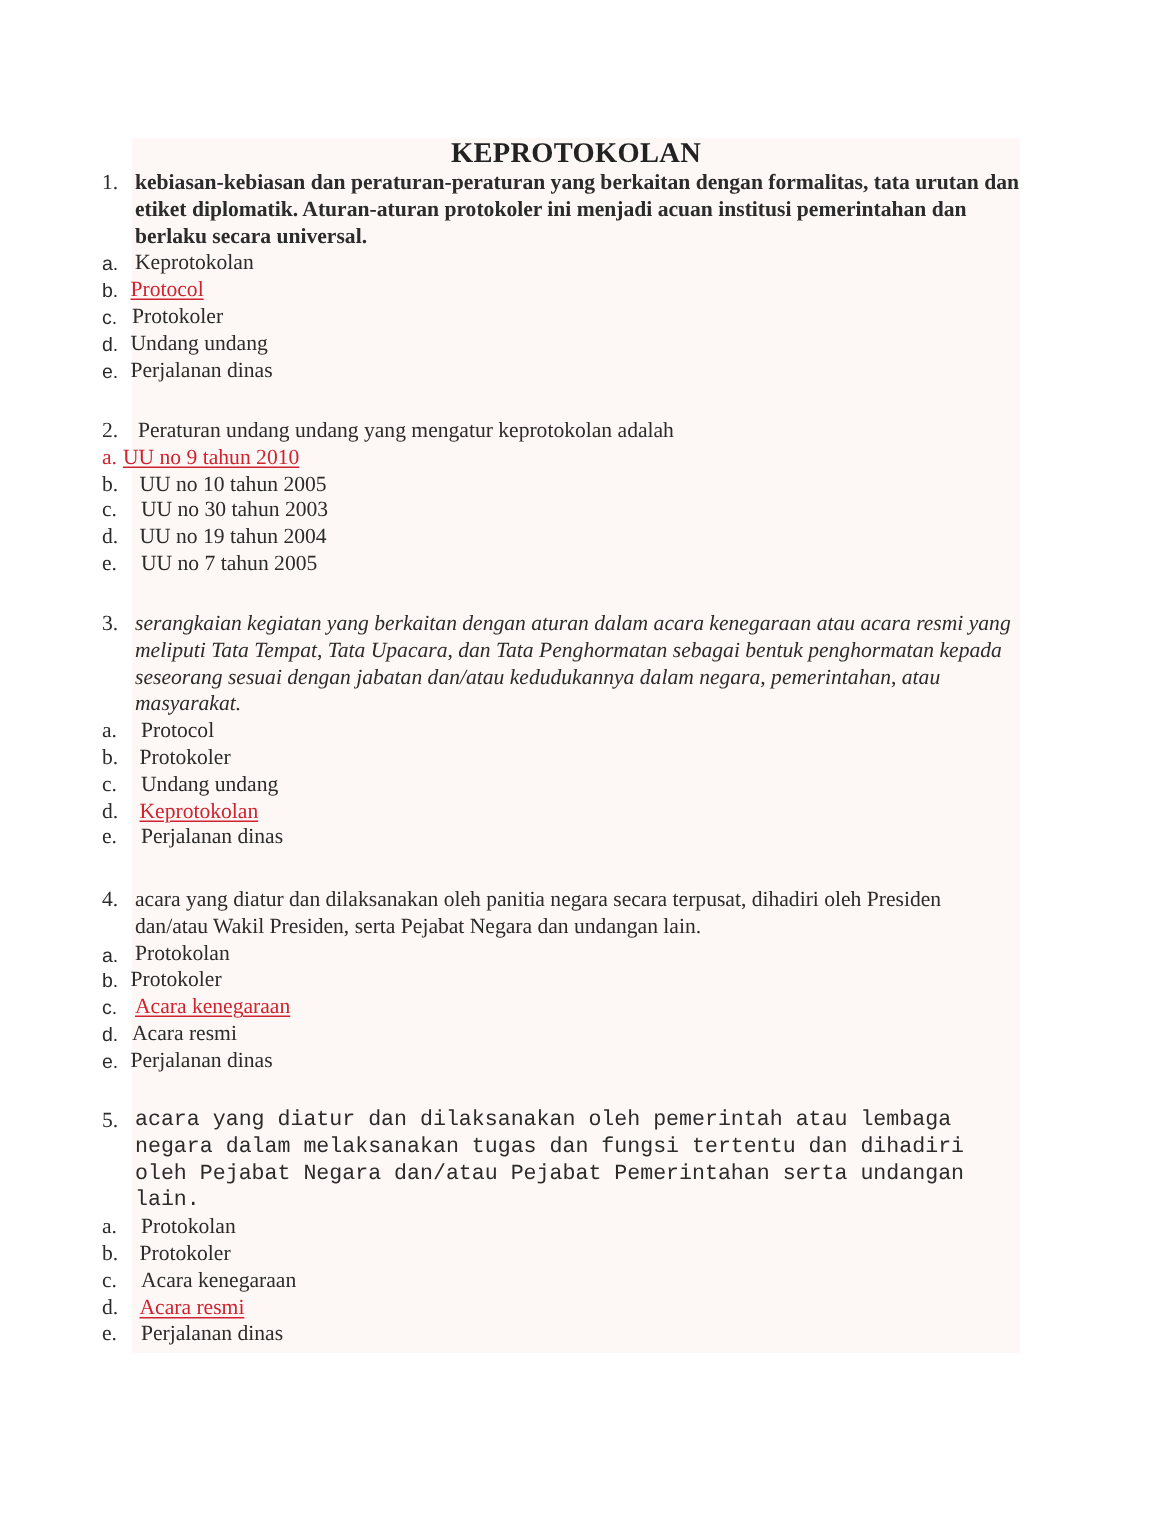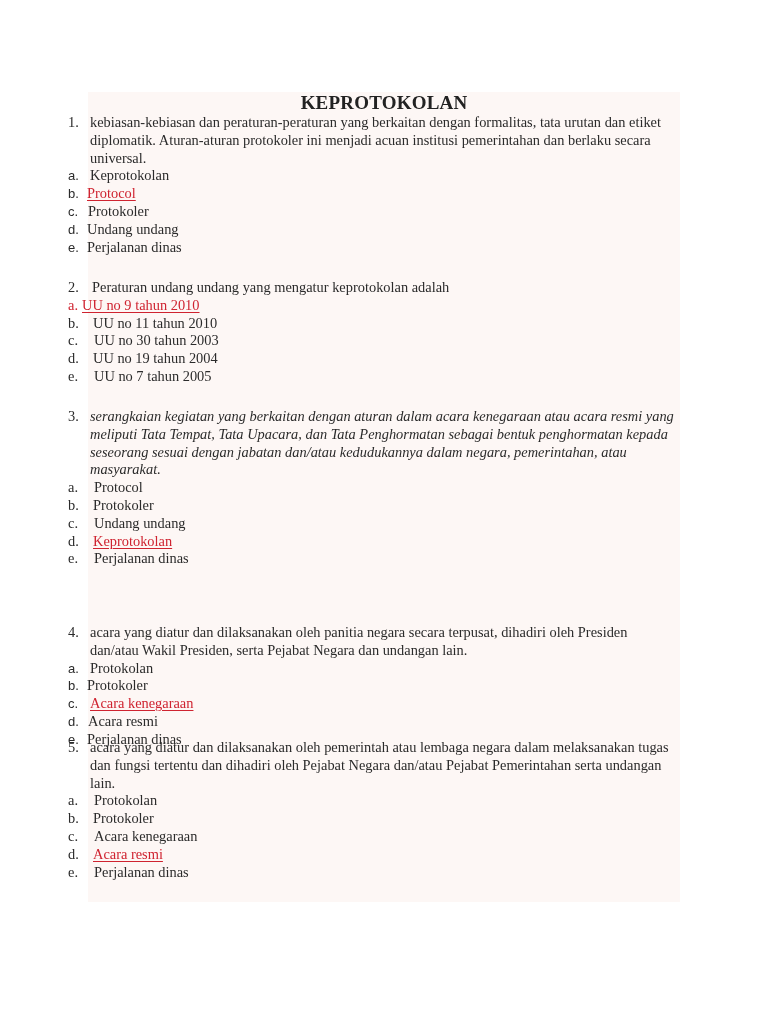--- a/index.html
+++ b/index.html
@@ -23,21 +23,21 @@
 </head>
 <body>
 
 <div class="sheet"></div>
 
 <div class="title">KEPROTOKOLAN</div>
 
 <div class="q" style="top:114px;">
   <div class="stem">
     <span class="num">1.</span>
-    <span class="stem-text" style="width:592px;">kebiasan-kebiasan dan peraturan-peraturan yang berkaitan dengan formalitas, tata urutan dan etiket diplomatik. Aturan-aturan protokoler ini  menjadi acuan institusi pemerintahan dan berlaku secara universal.</span>
+    <span class="stem-text" style="width:592px;font-weight:bold;">kebiasan-kebiasan dan peraturan-peraturan yang berkaitan dengan formalitas, tata urutan dan etiket diplomatik. Aturan-aturan protokoler ini  menjadi acuan institusi pemerintahan dan berlaku secara universal.</span>
   </div>
   <div class="opt">
       <span class="lbl sans">a.</span>
       <span class="txt" style="left:22px">Keprotokolan</span>
     </div>
   <div class="opt correct">
       <span class="lbl sans">b.</span>
       <span class="txt" style="left:19px">Protocol</span>
     </div>
   <div class="opt">
@@ -58,21 +58,21 @@
   <div class="stem" style="padding-left:24px;">
     <span class="num">2.</span>
     <span class="stem-text">Peraturan undang undang yang mengatur keprotokolan adalah</span>
   </div>
   <div class="opt correct">
       <span class="lbl serif-red">a.</span>
       <span class="txt" style="left:14px">UU no 9 tahun 2010</span>
     </div>
   <div class="opt">
       <span class="lbl">b.</span>
-      <span class="txt" style="left:25px">UU no 11 tahun 2010</span>
+      <span class="txt" style="left:25px">UU no 10 tahun 2005</span>
     </div>
   <div class="opt">
       <span class="lbl">c.</span>
       <span class="txt" style="left:26px">UU no 30 tahun 2003</span>
     </div>
   <div class="opt">
       <span class="lbl">d.</span>
       <span class="txt" style="left:25px">UU no 19 tahun 2004</span>
     </div>
   <div class="opt">
@@ -104,21 +104,21 @@
     </div>
   <div class="opt">
       <span class="lbl">e.</span>
       <span class="txt" style="left:26px">Perjalanan dinas</span>
     </div>
 </div>
 
 <div class="q" style="top:592px;">
   <div class="stem">
     <span class="num">4.</span>
-    <span class="stem-text" style="width:580px;margin-top:32px;">acara yang diatur dan dilaksanakan oleh panitia negara secara terpusat, dihadiri oleh Presiden dan/atau Wakil Presiden, serta Pejabat Negara dan undangan lain.</span>
+    <span class="stem-text" style="width:580px;">acara yang diatur dan dilaksanakan oleh panitia negara secara terpusat, dihadiri oleh Presiden dan/atau Wakil Presiden, serta Pejabat Negara dan undangan lain.</span>
   </div>
   <div class="opt">
       <span class="lbl sans">a.</span>
       <span class="txt" style="left:22px">Protokolan</span>
     </div>
   <div class="opt">
       <span class="lbl sans">b.</span>
       <span class="txt" style="left:19px">Protokoler</span>
     </div>
   <div class="opt correct">
@@ -131,21 +131,21 @@
     </div>
   <div class="opt">
       <span class="lbl sans">e.</span>
       <span class="txt" style="left:19px">Perjalanan dinas</span>
     </div>
 </div>
 
 <div class="q" style="top:739px;">
   <div class="stem">
     <span class="num">5.</span>
-    <span class="stem-text" style="width:592px;">acara yang diatur dan dilaksanakan oleh pemerintah atau lembaga negara dalam melaksanakan tugas dan fungsi tertentu dan dihadiri oleh Pejabat Negara dan/atau Pejabat Pemerintahan serta undangan lain.</span>
+    <span class="stem-text" style="width:592px;font-family:Liberation Mono, monospace;">acara yang diatur dan dilaksanakan oleh pemerintah atau lembaga negara dalam melaksanakan tugas dan fungsi tertentu dan dihadiri oleh Pejabat Negara dan/atau Pejabat Pemerintahan serta undangan lain.</span>
   </div>
   <div class="opt">
       <span class="lbl">a.</span>
       <span class="txt" style="left:26px">Protokolan</span>
     </div>
   <div class="opt">
       <span class="lbl">b.</span>
       <span class="txt" style="left:25px">Protokoler</span>
     </div>
   <div class="opt">

